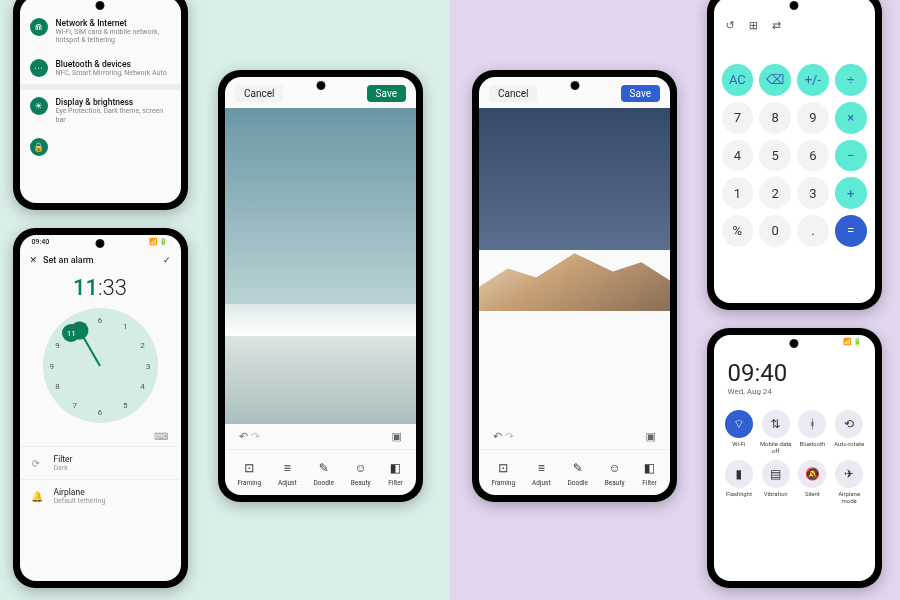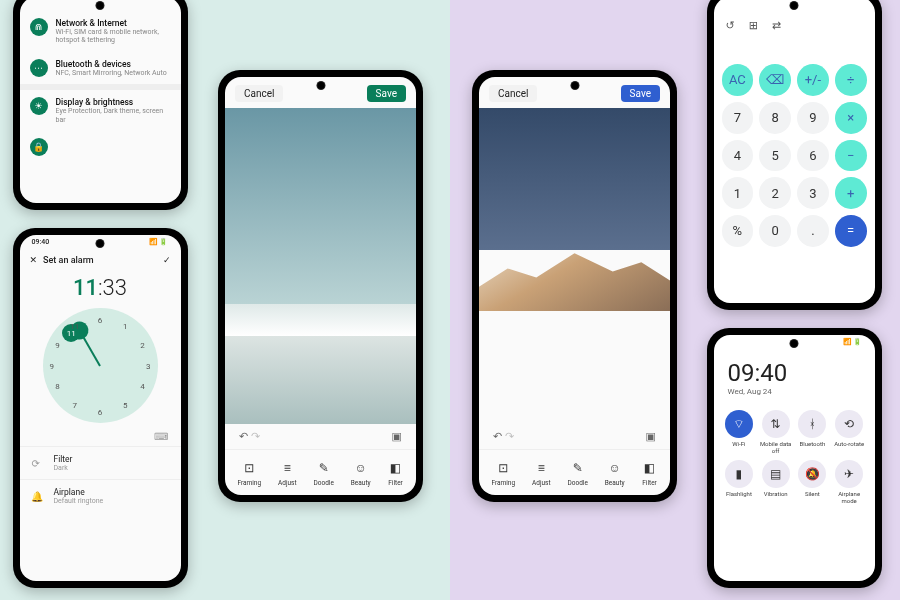--- a/index.html
+++ b/index.html
@@ -139,21 +139,21 @@
               <span class="oic">⟳</span>
               <div>
                 <div class="ot">Filter</div>
                 <div class="os">Dark</div>
               </div>
             </div>
           <div class="opt-row">
               <span class="oic">🔔</span>
               <div>
                 <div class="ot">Airplane</div>
-                <div class="os">Default ringtone</div>
+                <div class="os">Default tethering</div>
               </div>
             </div>
         </div>
       </div>
     </div>
 
     <div class="col" style="left:218px; top:70px;">
       <div class="phone" style="width:205px; height:432px;">
         <div class="cam"></div>
         <div class="screen">

